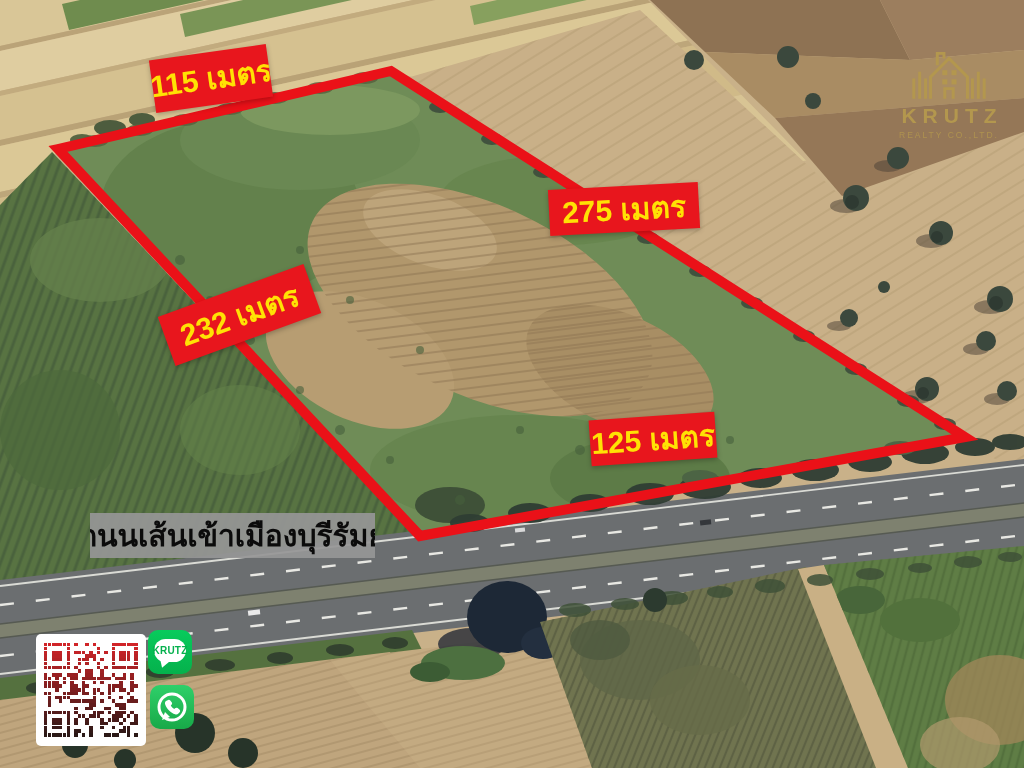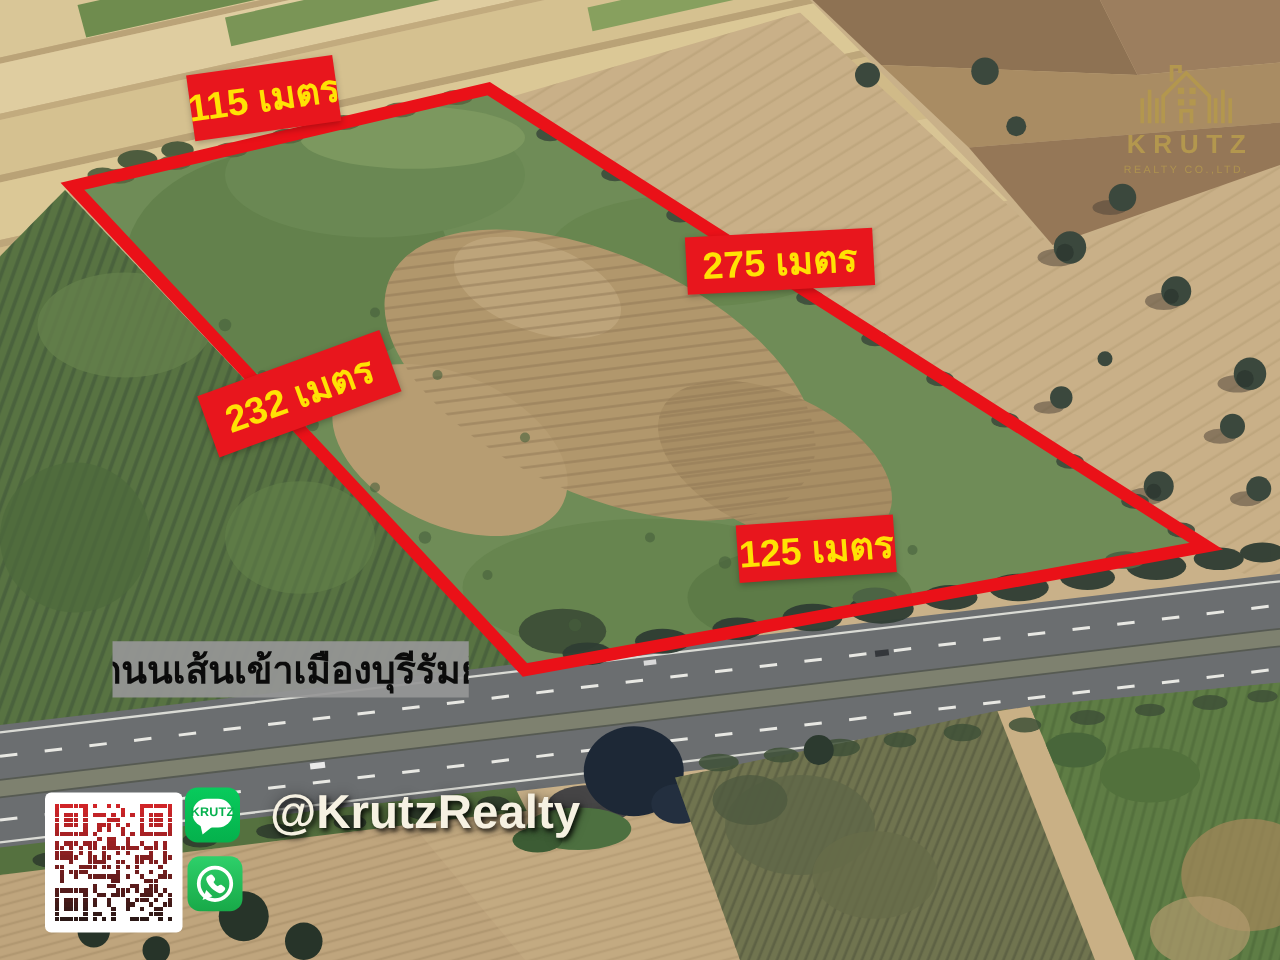--- a/index.html
+++ b/index.html
@@ -687,16 +687,15 @@
 </div>
 
 <div class="badge wa-badge">
   <svg width="34" height="34" viewBox="0 0 34 34">
     <circle cx="17" cy="17" r="13" fill="none" stroke="#ffffff" stroke-width="3"></circle>
     <path d="M7 30 L10 22 L15 27 Z" fill="#ffffff"></path>
     <path d="M12.2 10.4 c1-1 2.4-1 3.1 0 l1.4 1.8 c.6.8.5 1.9-.2 2.6 l-.7.7 c.7 1.5 2 2.8 3.5 3.5 l.7-.7 c.7-.7 1.8-.8 2.6-.2 l1.8 1.4 c1 .7 1 2.1 0 3.1 l-1 1 c-.8.8-2.1 1.2-3.3.7 -2.2-.8-4.3-2.2-6-3.9 -1.7-1.7-3.1-3.8-3.9-6 -.5-1.2-.1-2.5.7-3.3 z" fill="#ffffff"></path>
   </svg>
 </div>
 
-<div class="handle">@KrutzRealty</div>
 
 
 </div>
 
 </body></html>

